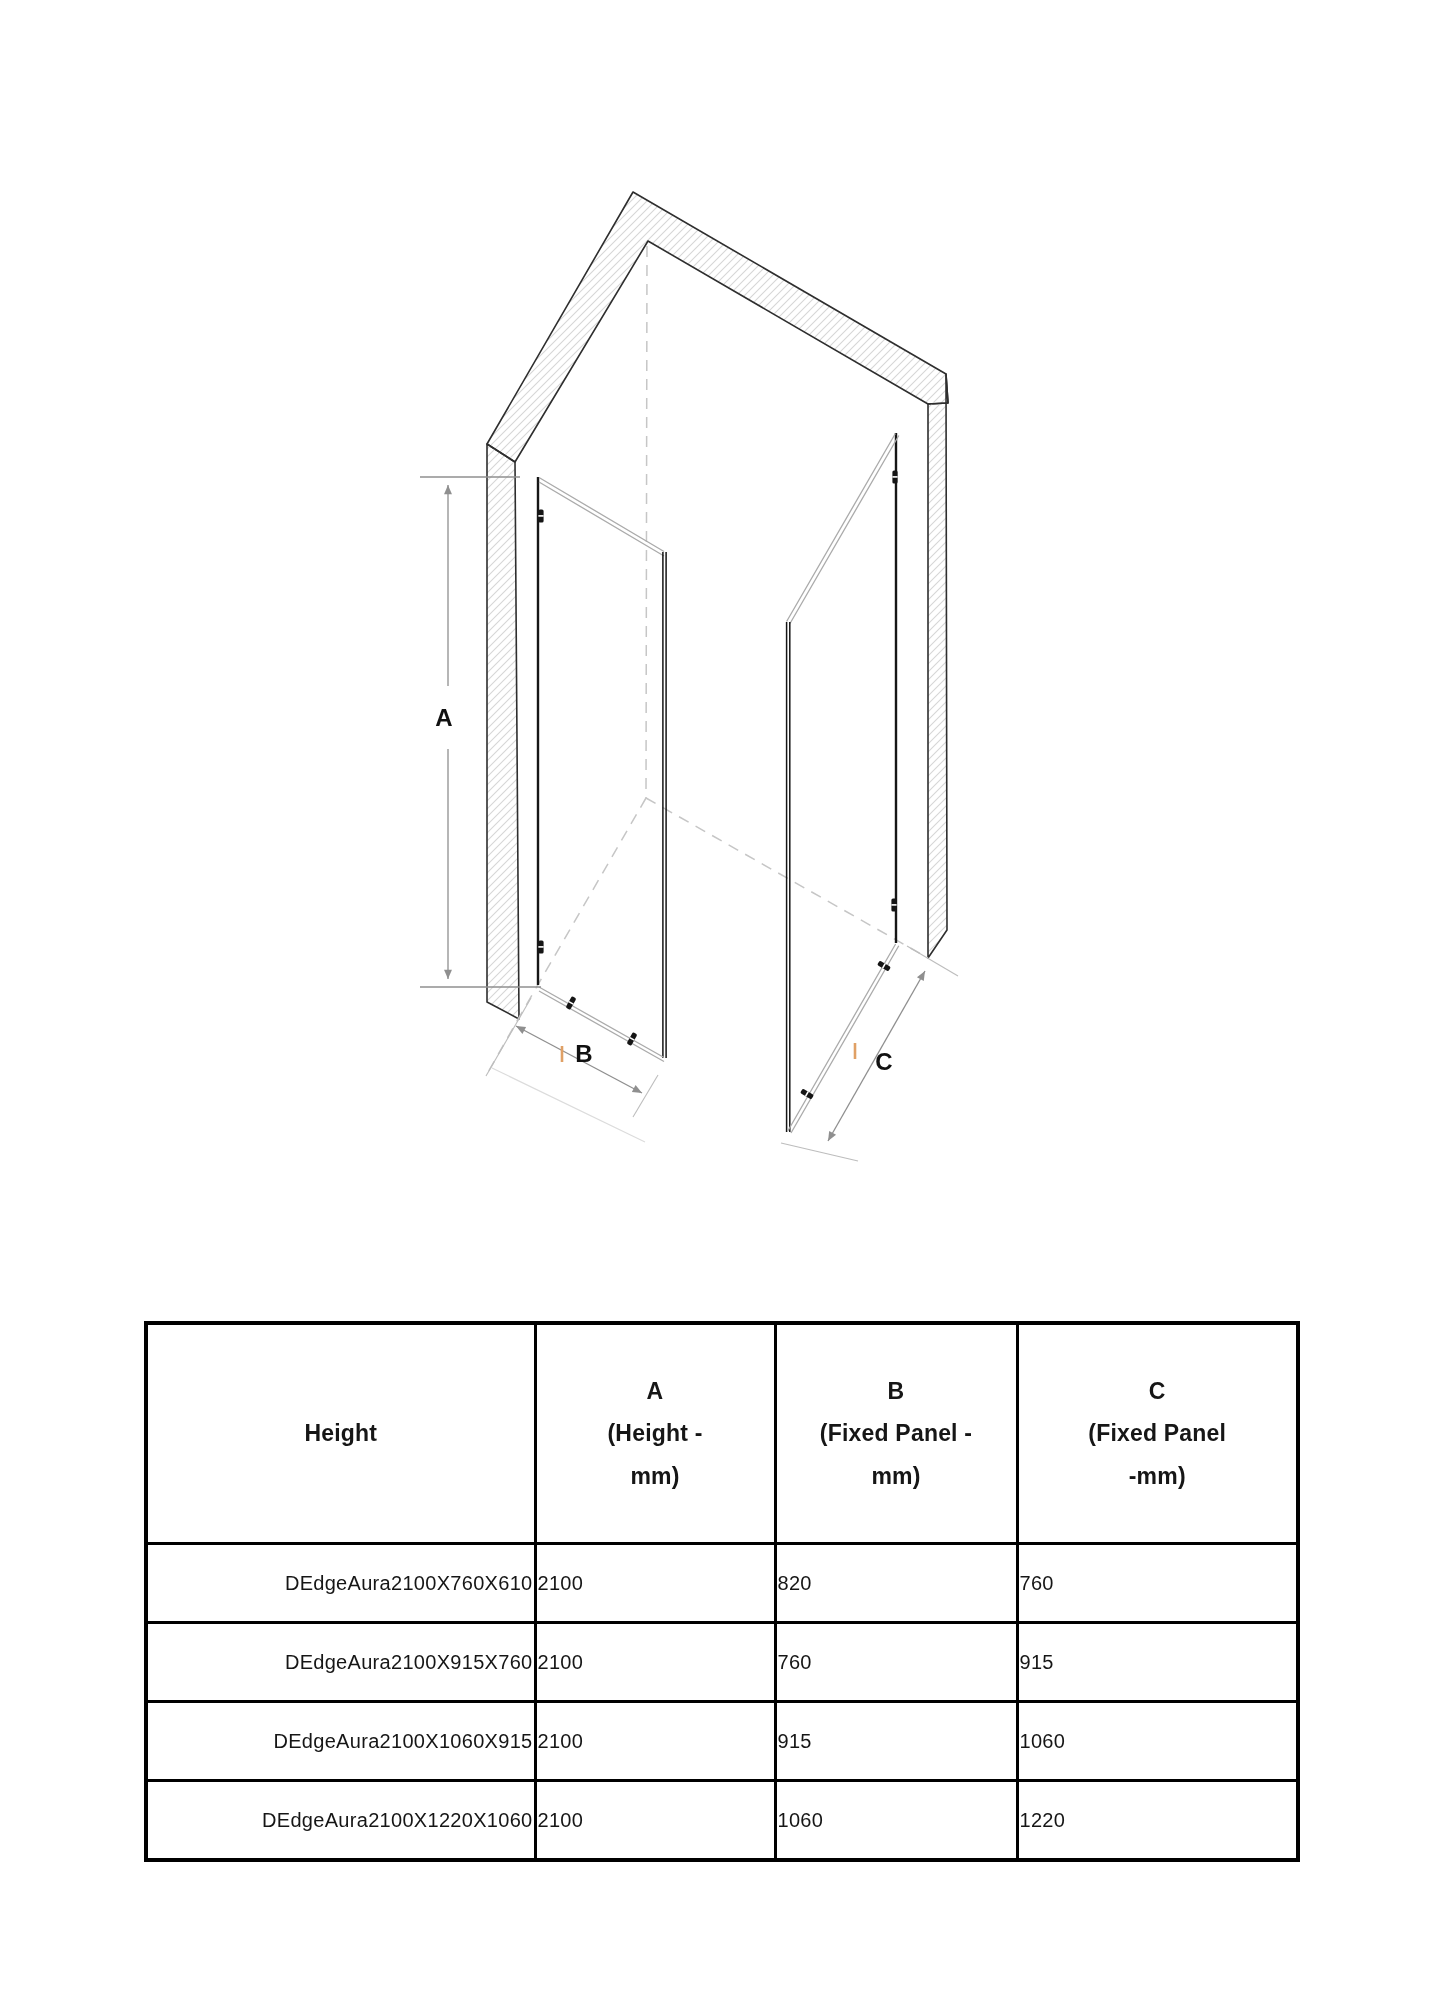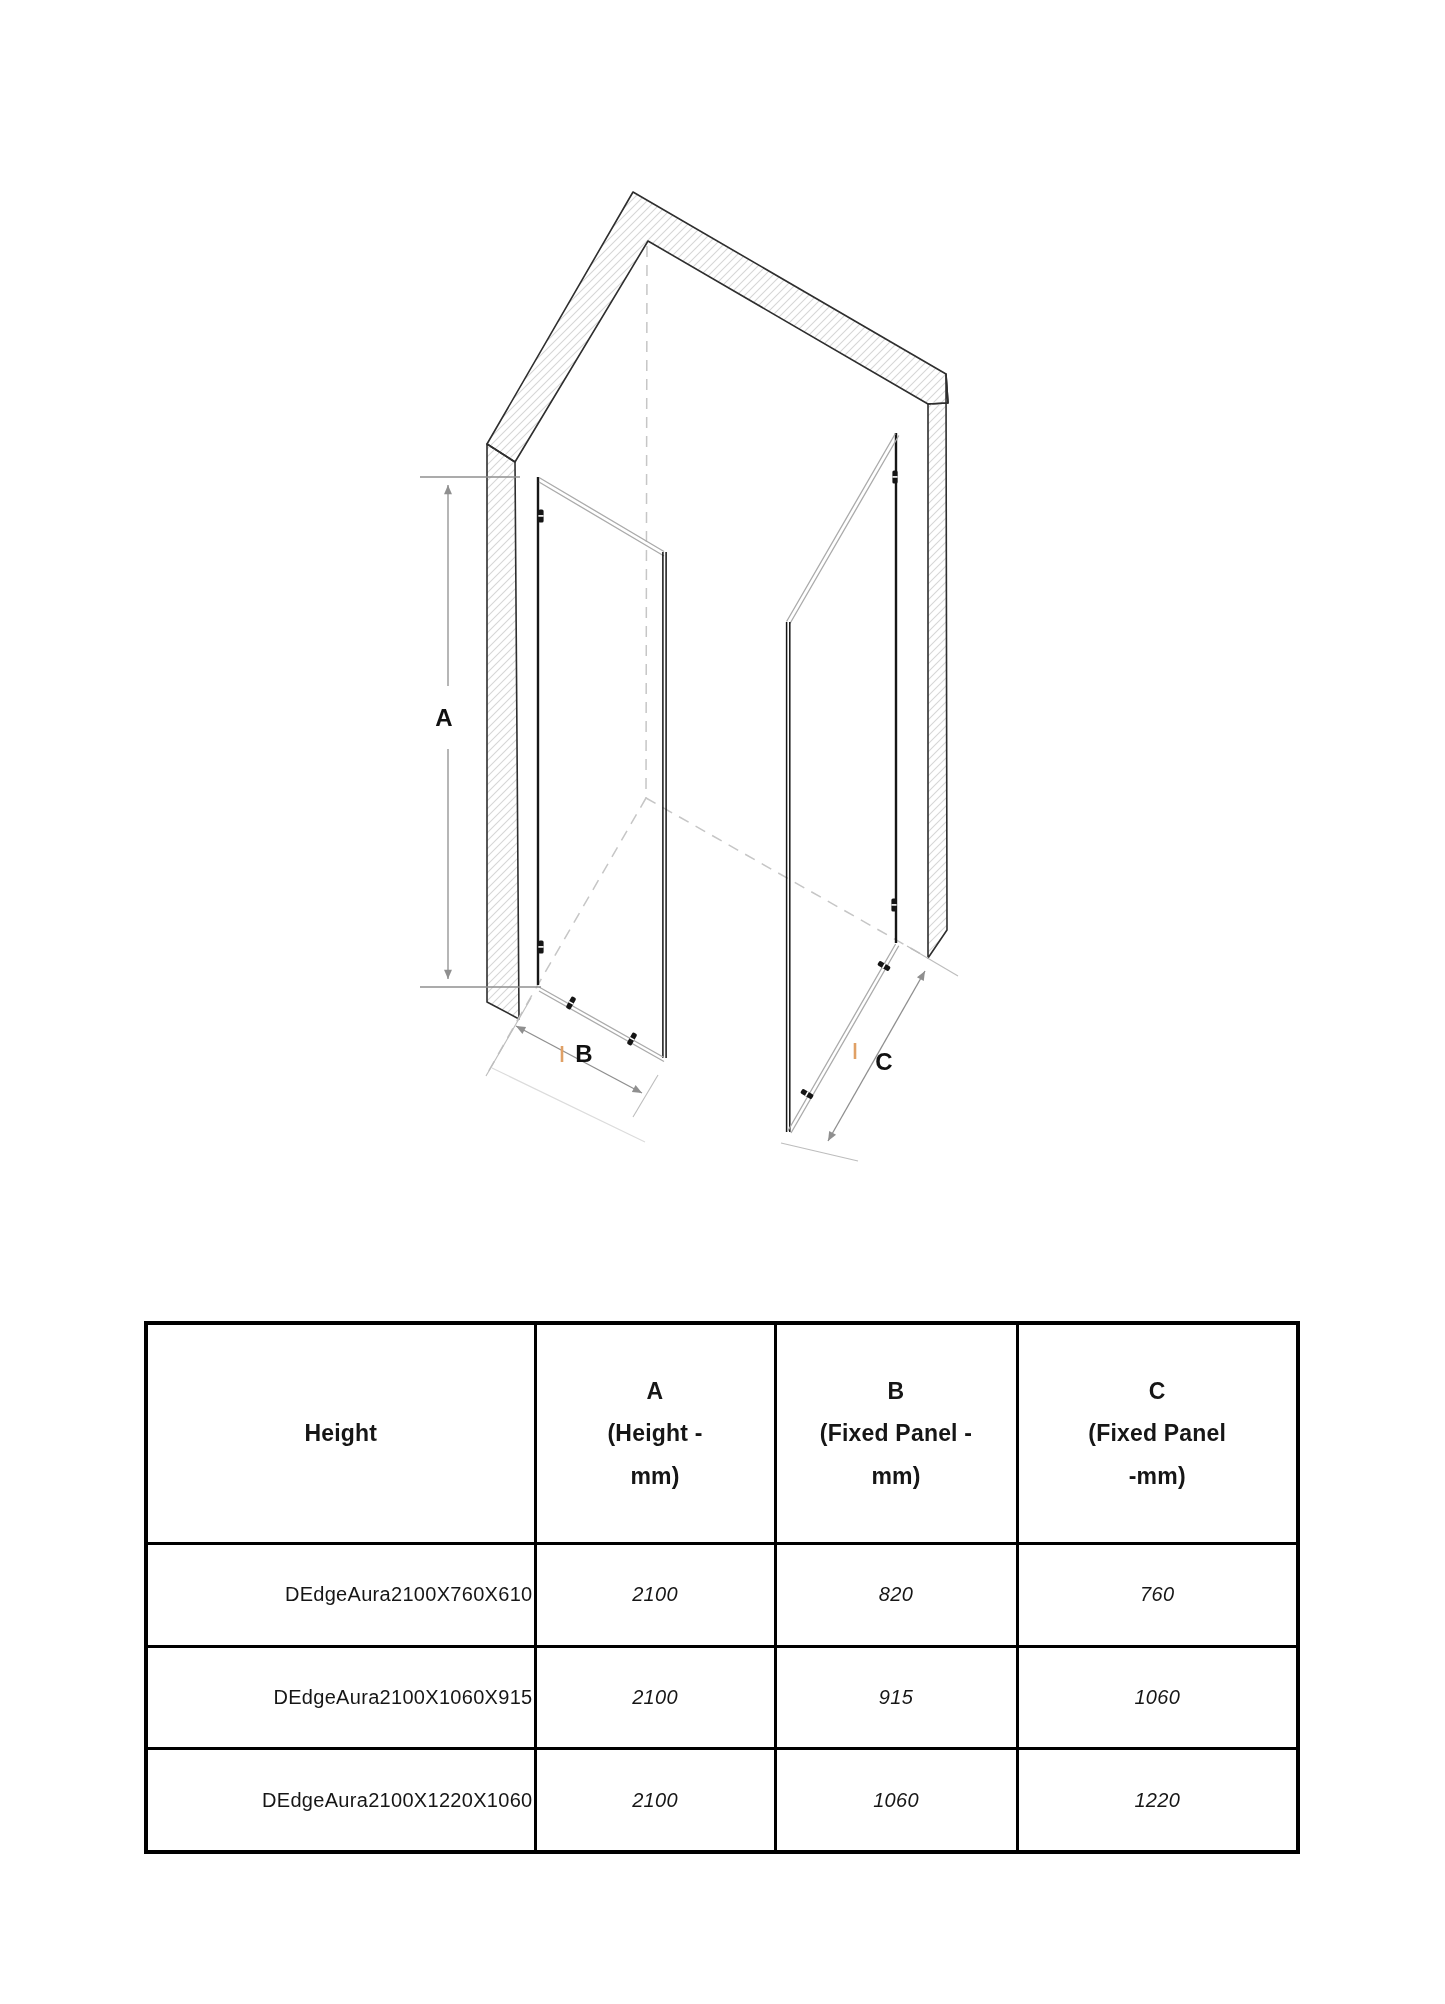--- a/index.html
+++ b/index.html
@@ -8,21 +8,21 @@
   #diagram-svg{position:absolute;left:0;top:0;}
   #table-wrap{position:absolute;left:144px;top:1321px;width:1152px;}
   table.spec{border-collapse:collapse;table-layout:fixed;width:1152px;height:533px;
     color:#161616;}
   table.spec{border:4px solid #000;}
   table.spec th, table.spec td{border:3px solid #000;background:#fff;vertical-align:middle;}
   table.spec th{font-size:23px;font-weight:bold;text-align:center;
     white-space:pre-line;line-height:1.85;height:215px;letter-spacing:.2px;}
   table.spec td{font-size:20px;font-weight:400;height:74px;letter-spacing:.3px;}
   td.model-cell{text-align:right;padding-left:21px;}
-  td.num-cell{text-align:center;font-style:italic;}
+  td.num-cell{text-align:left;}
 </style>
 </head>
 <body>
 
 <div id="page">
 
   <svg id="diagram-svg" width="1445" height="1280" viewBox="0 0 1445 1280">
     <defs>
       <pattern id="hatch" patternUnits="userSpaceOnUse" width="8" height="8">
         <path d="M-1,9 L9,-1 M-1,1 L1,-1 M7,9 L9,7" stroke="#d6d6d6" stroke-width="1.1" fill="none"></path>
@@ -142,20 +142,26 @@
         </tr>
       </thead>
       <tbody>
         <tr>
           <td class="model-cell">DEdgeAura2100X760X610</td>
           <td class="num-cell">2100</td>
           <td class="num-cell">820</td>
           <td class="num-cell">760</td>
         </tr>
         <tr>
+          <td class="model-cell">DEdgeAura2100X915X760</td>
+          <td class="num-cell">2100</td>
+          <td class="num-cell">760</td>
+          <td class="num-cell">915</td>
+        </tr>
+        <tr>
           <td class="model-cell">DEdgeAura2100X1060X915</td>
           <td class="num-cell">2100</td>
           <td class="num-cell">915</td>
           <td class="num-cell">1060</td>
         </tr>
         <tr>
           <td class="model-cell">DEdgeAura2100X1220X1060</td>
           <td class="num-cell">2100</td>
           <td class="num-cell">1060</td>
           <td class="num-cell">1220</td>

